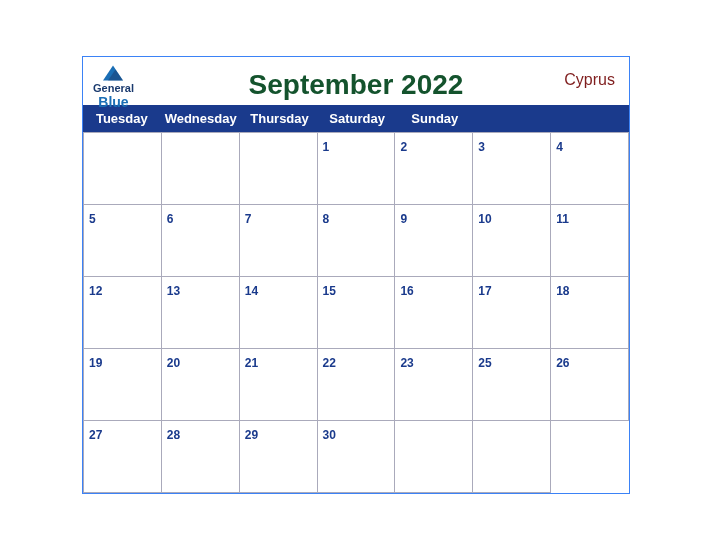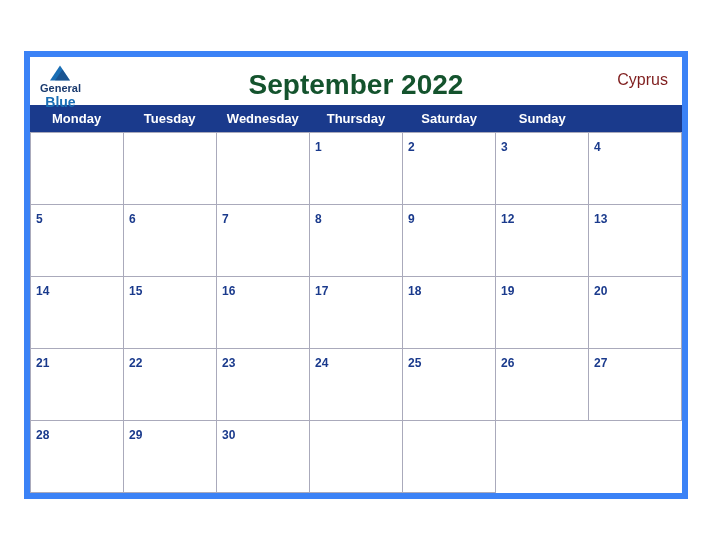--- a/index.html
+++ b/index.html
@@ -6,23 +6,23 @@
     body {
       font-family: Arial, sans-serif;
       background: #fff;
       display: flex;
       justify-content: center;
       align-items: center;
       width: 712px;
       height: 550px;
     }
     .calendar-wrapper {
-      width: 664px;
+      width: 548px;
       background: #fff;
-      border: 6px solid #3b82f6;
+      border: 1px solid #3b82f6;
     }
     .calendar-header {
       display: flex;
       justify-content: center;
       align-items: center;
       padding: 12px 16px 4px;
       position: relative;
     }
     .calendar-title {
       font-size: 28px;
@@ -108,54 +108,54 @@
         <polygon points="10,30 25,8 40,30" fill="#1a3a6e" opacity="0.5"></polygon>
       </svg>
       <span class="logo-text-general">General</span>
       <span class="logo-text-blue">Blue</span>
     </div>
     <h1 class="calendar-title">September 2022</h1>
     <span class="country-label">Cyprus</span>
   </div>
 
   <div class="days-header">
-    <div class="day-header">Monday</div>
     <div class="day-header">Tuesday</div>
     <div class="day-header">Wednesday</div>
     <div class="day-header">Thursday</div>
     <div class="day-header">Saturday</div>
     <div class="day-header">Sunday</div>
   </div>
 
   <div class="calendar-grid" id="calendar-grid">
   <div class="calendar-cell"></div>
       <div class="calendar-cell"></div>
       <div class="calendar-cell"></div>
       <div class="calendar-cell"><span class="cell-number">1</span></div>
       <div class="calendar-cell"><span class="cell-number">2</span></div>
       <div class="calendar-cell"><span class="cell-number">3</span></div>
       <div class="calendar-cell"><span class="cell-number">4</span></div>
       <div class="calendar-cell"><span class="cell-number">5</span></div>
       <div class="calendar-cell"><span class="cell-number">6</span></div>
       <div class="calendar-cell"><span class="cell-number">7</span></div>
       <div class="calendar-cell"><span class="cell-number">8</span></div>
       <div class="calendar-cell"><span class="cell-number">9</span></div>
+      <div class="calendar-cell"><span class="cell-number">10</span></div>
+      <div class="calendar-cell"><span class="cell-number">11</span></div>
       <div class="calendar-cell"><span class="cell-number">12</span></div>
       <div class="calendar-cell"><span class="cell-number">13</span></div>
       <div class="calendar-cell"><span class="cell-number">14</span></div>
       <div class="calendar-cell"><span class="cell-number">15</span></div>
       <div class="calendar-cell"><span class="cell-number">16</span></div>
       <div class="calendar-cell"><span class="cell-number">17</span></div>
       <div class="calendar-cell"><span class="cell-number">18</span></div>
       <div class="calendar-cell"><span class="cell-number">19</span></div>
       <div class="calendar-cell"><span class="cell-number">20</span></div>
       <div class="calendar-cell"><span class="cell-number">21</span></div>
       <div class="calendar-cell"><span class="cell-number">22</span></div>
       <div class="calendar-cell"><span class="cell-number">23</span></div>
-      <div class="calendar-cell"><span class="cell-number">24</span></div>
       <div class="calendar-cell"><span class="cell-number">25</span></div>
       <div class="calendar-cell"><span class="cell-number">26</span></div>
       <div class="calendar-cell"><span class="cell-number">27</span></div>
       <div class="calendar-cell"><span class="cell-number">28</span></div>
       <div class="calendar-cell"><span class="cell-number">29</span></div>
       <div class="calendar-cell"><span class="cell-number">30</span></div>
       <div class="calendar-cell"></div>
       <div class="calendar-cell"></div>
     </div>
 </div>

